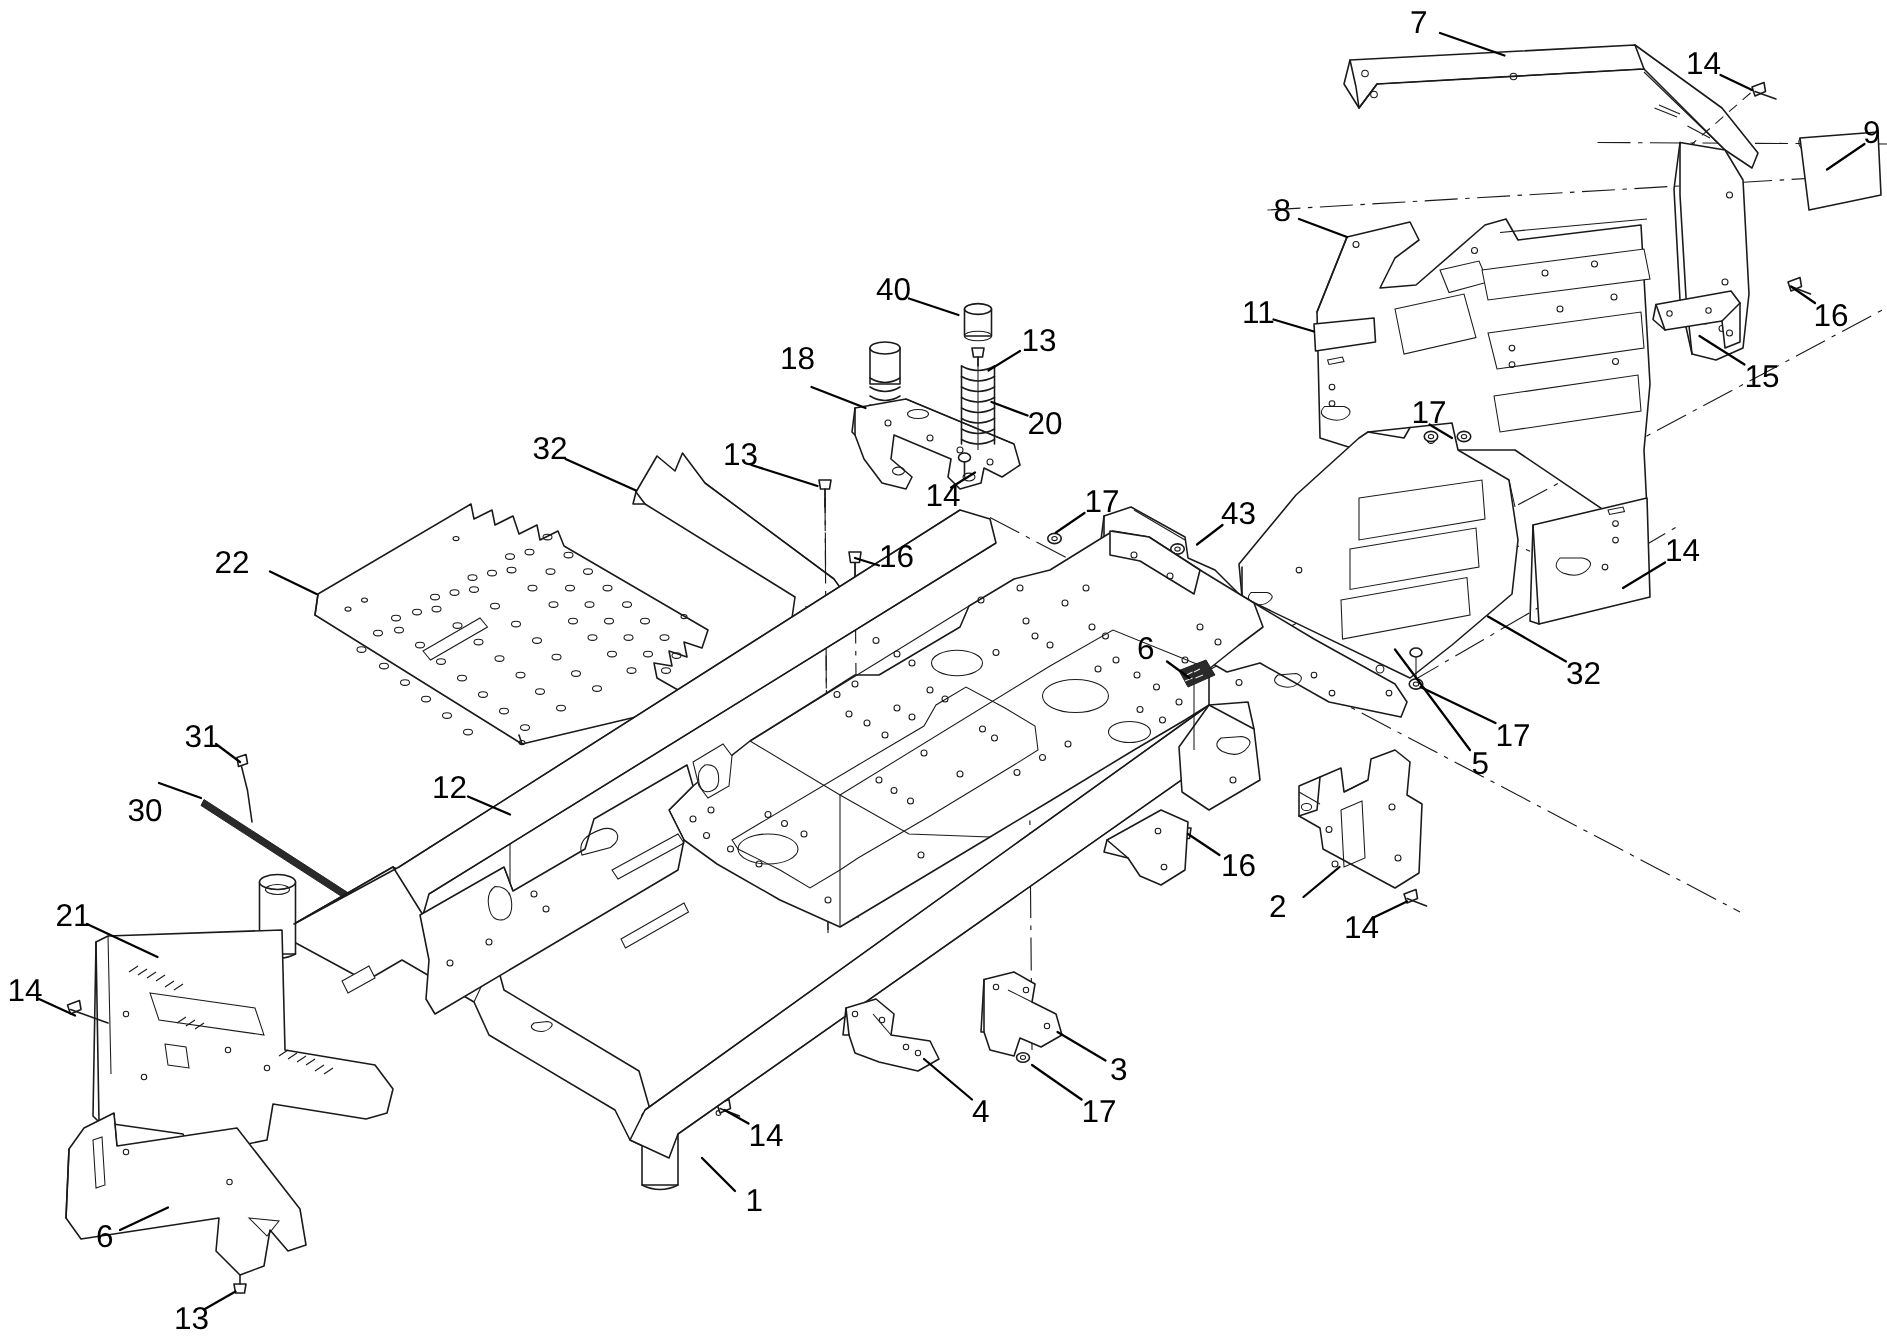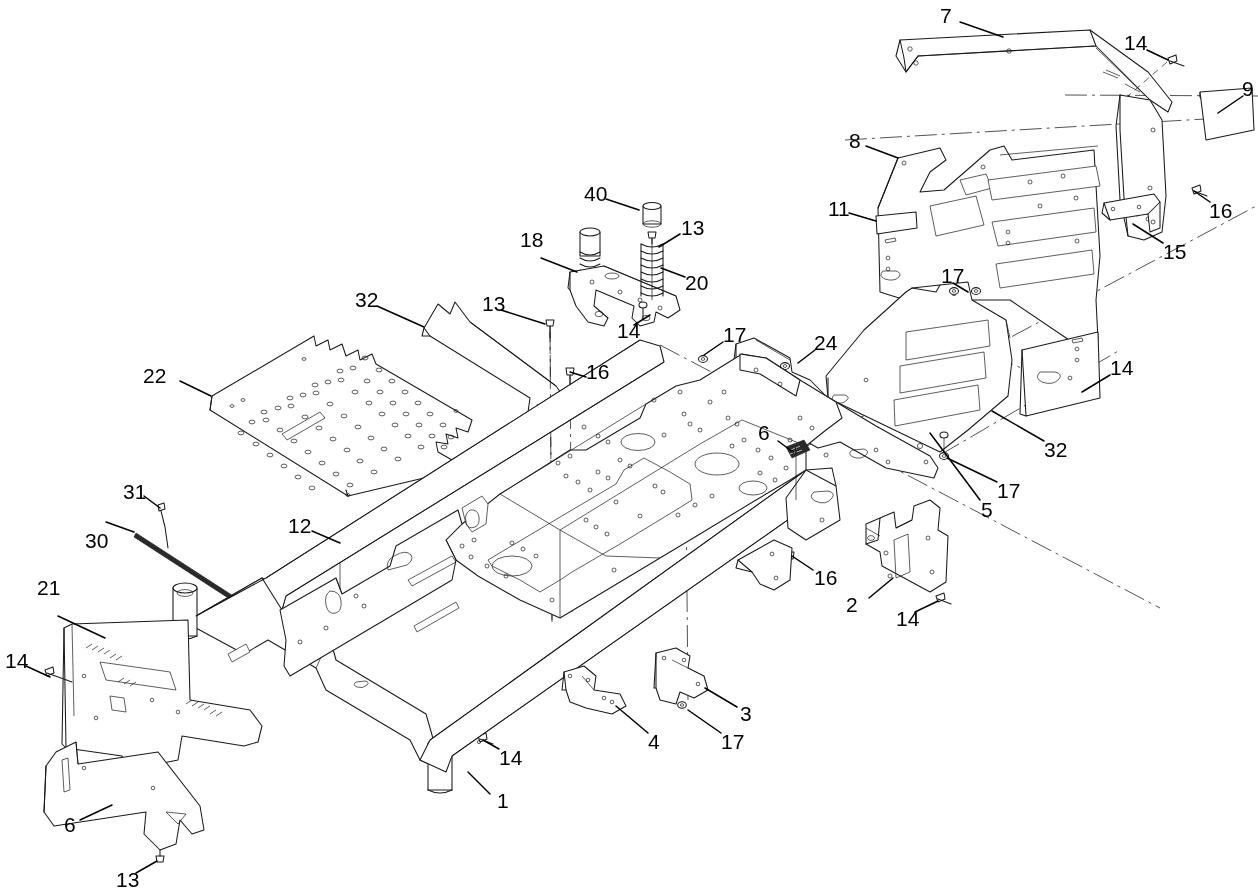--- a/index.html
+++ b/index.html
@@ -698,21 +698,21 @@
 <span class="lbl" style="left:1209px;top:200px">16</span>
 <span class="lbl" style="left:586px;top:361px">16</span>
 <span class="lbl" style="left:814px;top:567px">16</span>
 <span class="lbl" style="left:723px;top:324px">17</span>
 <span class="lbl" style="left:941px;top:265px">17</span>
 <span class="lbl" style="left:997px;top:480px">17</span>
 <span class="lbl" style="left:721px;top:731px">17</span>
 <span class="lbl" style="left:520px;top:229px">18</span>
 <span class="lbl" style="left:685px;top:272px">20</span>
 <span class="lbl" style="left:584px;top:183px">40</span>
-<span class="lbl" style="left:37px;top:577px">21</span>
+<span class="lbl" style="left:37px;top:600px">21</span>
 <span class="lbl" style="left:143px;top:365px">22</span>
 <span class="lbl" style="left:1044px;top:439px">32</span>
-<span class="lbl" style="left:814px;top:332px">24</span>
+<span class="lbl" style="left:814px;top:332px">43</span>
 <span class="lbl" style="left:85px;top:530px">30</span>
 <span class="lbl" style="left:123px;top:481px">31</span>
 <span class="lbl" style="left:355px;top:289px">32</span>
 
 </div>
 
 </body></html>

